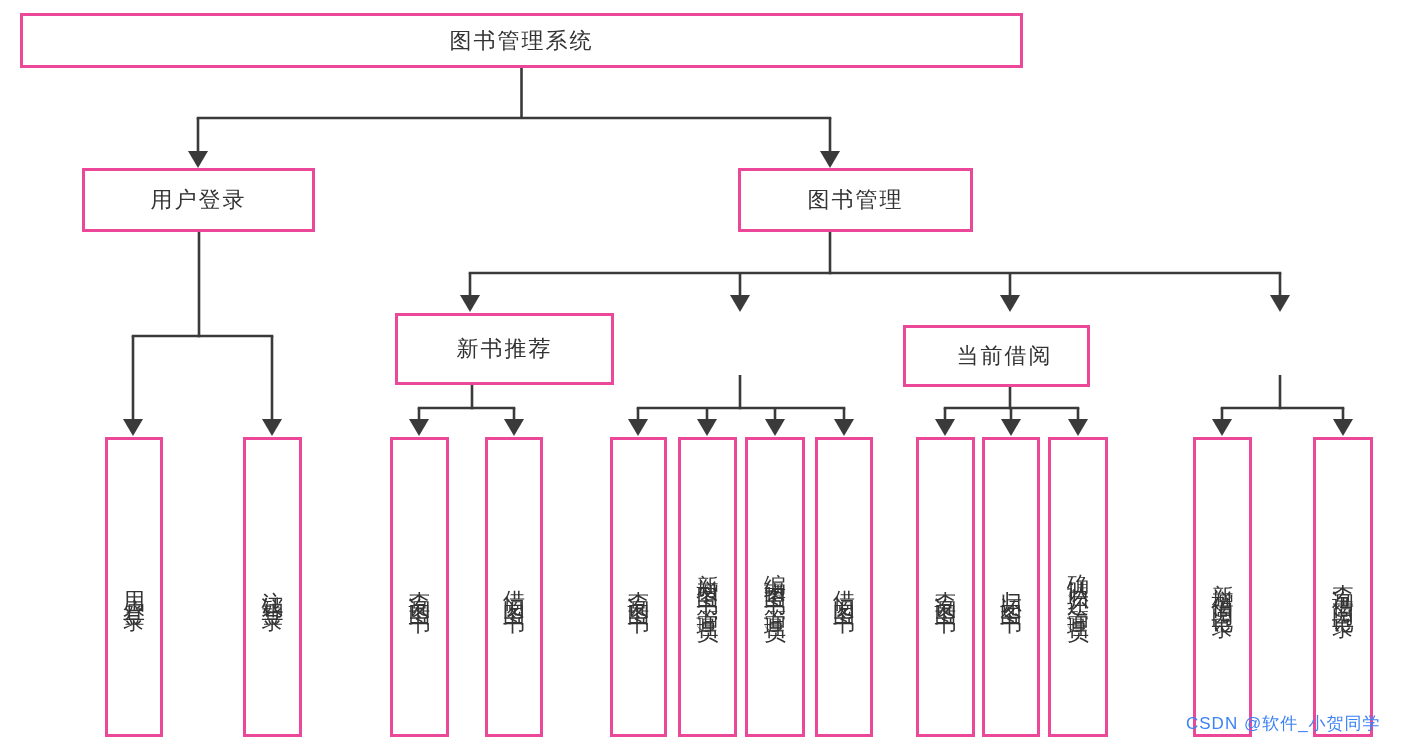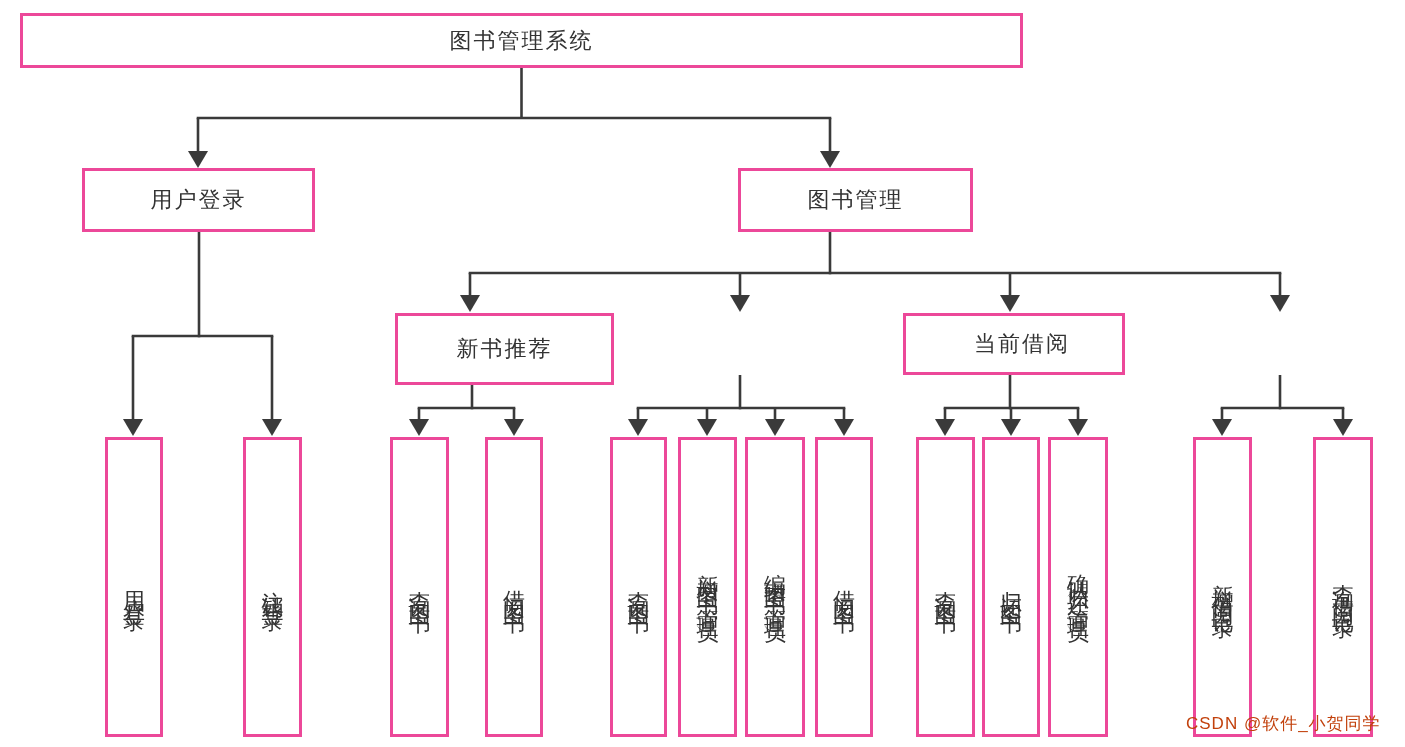--- a/index.html
+++ b/index.html
@@ -54,21 +54,21 @@
     text-orientation: mixed;
     letter-spacing: 7px;
     line-height: 1;
   }
   .watermark {
     position: absolute;
     left: 1186px;
     top: 712px;
     font-size: 17px;
     letter-spacing: 1px;
-    color: #c2410c;
+    color: #3b82f6;
     white-space: nowrap;
     z-index: 10;
   }
 </style>
 </head>
 <body>
 
 <div id="canvas">
 
   <svg id="connectors" viewBox="0 0 1405 747" xmlns="http://www.w3.org/2000/svg">
@@ -154,21 +154,21 @@
   <div class="box box-h" style="left:82px; top:168px; width:233px; height:64px;">
     <span>用户登录</span>
   </div>
   <div class="box box-h" style="left:712px; top:168px; width:235px; height:64px;margin-left:26px;">
     <span>图书管理</span>
   </div>
 
   <div class="box box-h" style="left:363px; top:313px; width:219px; height:72px;margin-left:32px;">
     <span>新书推荐</span>
   </div>
-  <div class="box box-h" style="left:903px; top:313px; width:222px; height:62px;padding-left:16px;">
+  <div class="box box-h" style="left:903px; top:325px; width:187px; height:62px;padding-left:16px;">
     <span>当前借阅</span>
   </div>
 
   <div class="box box-v" style="left:105px; top:437px; width:58px; height:300px;">
     <span>用户登录</span>
   </div>
   <div class="box box-v" style="left:243px; top:437px; width:59px; height:300px;">
     <span>注销登录</span>
   </div>
 

